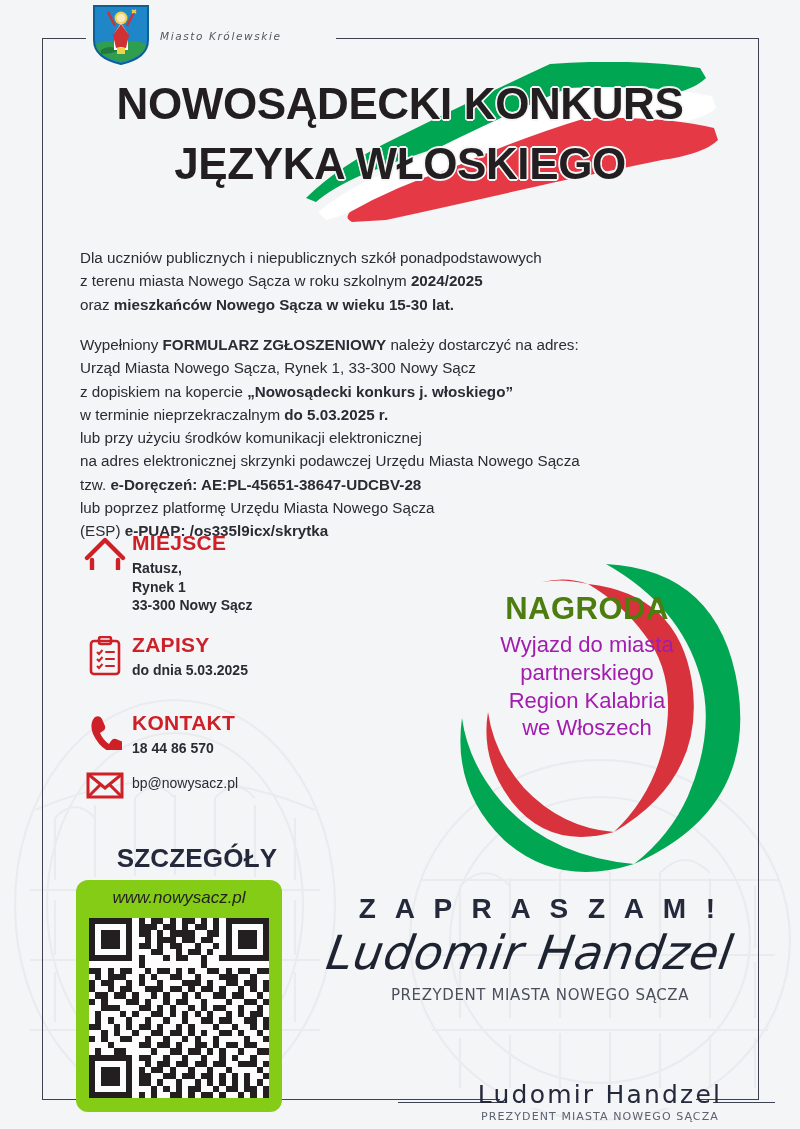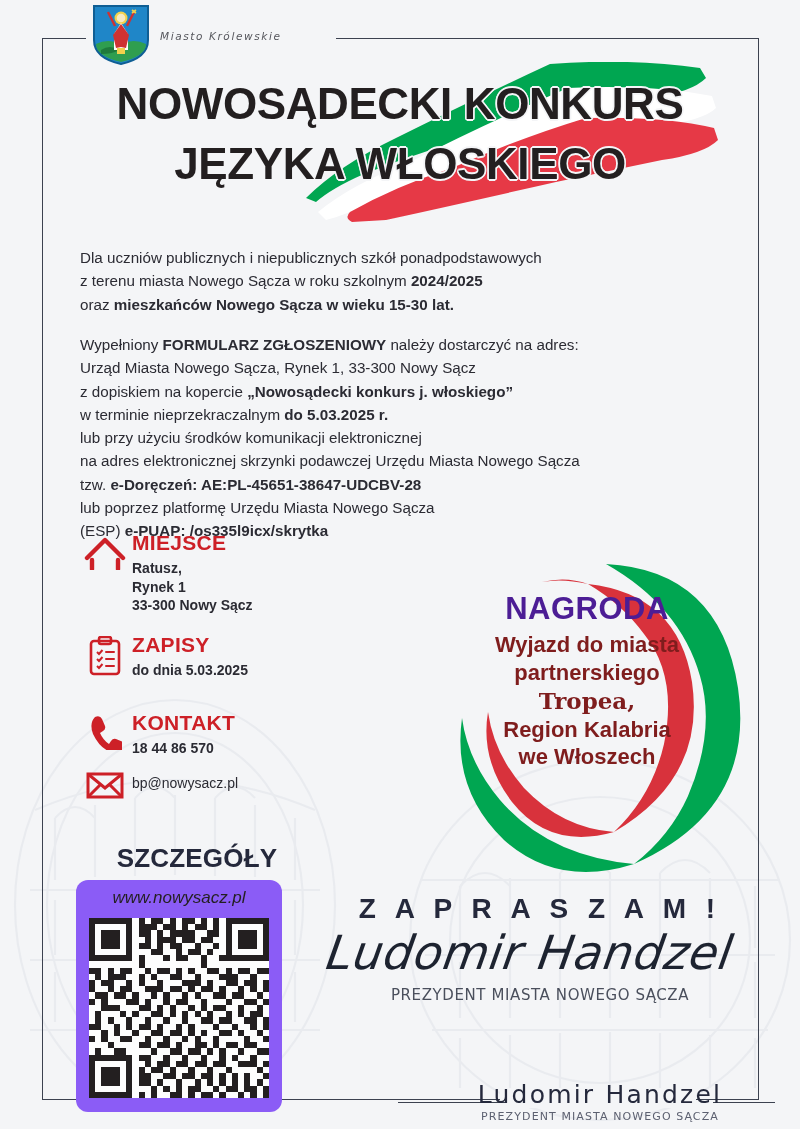--- a/index.html
+++ b/index.html
@@ -82,34 +82,34 @@
   #row-email{top:769px;}
   #row-email .info-text{font-weight:500;font-size:14px;padding-top:5px;}
 
   
   #nagroda{position:absolute;left:438px;top:548px;width:330px;height:345px;}
   #nagroda-ring{position:absolute;left:0;top:0;width:330px;height:345px;}
   #nagroda-text{
     position:absolute;left:24px;top:44px;width:250px;text-align:center;
   }
   #nagroda-title{
-    font-size:31px;font-weight:700;letter-spacing:.5px;color:#4c1d95;line-height:1.1;
+    font-size:31px;font-weight:700;letter-spacing:.5px;color:#4d7c0f;line-height:1.1;
     margin-bottom:5px;
   }
-  .nagroda-line{font-size:22px;font-weight:700;color:#7f1d1d;line-height:1.26;}
+  .nagroda-line{font-size:22px;font-weight:400;color:#a21caf;line-height:1.26;}
   .nagroda-line.serif{font-family:"DejaVu Serif","Liberation Serif",serif;font-size:23px;}
 
   
   #szczegoly-head{
     position:absolute;left:82px;top:843px;width:230px;text-align:center;
     font-size:26px;font-weight:700;color:#25293c;letter-spacing:.2px;
   }
   #qr-card{
     position:absolute;left:76px;top:880px;width:206px;height:232px;
-    background:#8b5cf6;border-radius:12px;
+    background:#84cc16;border-radius:12px;
   }
   #qr-url{
     position:absolute;left:0;top:8px;width:206px;text-align:center;
     font-style:italic;font-size:17px;color:#231f20;
     font-family:"Liberation Sans",sans-serif;
   }
   #qr-code{position:absolute;left:13px;top:38px;width:180px;height:180px;}
 
   
   #zapraszam{
@@ -295,21 +295,20 @@
     <path d="M168 16 Q282 22 300 140 Q318 262 196 316 Q232 288 250 248 Q278 182 262 128 Q242 58 168 16 Z" fill="#00a651"></path>
     <path d="M196 316 Q120 340 66 292 Q14 242 24 170 Q30 214 62 252 Q110 308 196 316 Z" fill="#00a651"></path>
     <path d="M150 36 Q240 46 254 134 Q268 230 176 284 Q214 248 226 196 Q240 128 206 86 Q184 56 150 36 Z" fill="#d8323c"></path>
     <path d="M176 284 Q112 302 74 254 Q42 212 50 164 Q56 206 86 240 Q124 280 176 284 Z" fill="#d8323c"></path>
     <path d="M150 36 Q124 30 104 34 Q128 28 150 36 Z" fill="#d8323c"></path>
   </svg>
   <div id="nagroda-text">
     <div id="nagroda-title">NAGRODA</div>
     <div class="nagroda-line">Wyjazd do miasta</div>
     <div class="nagroda-line">partnerskiego</div>
-    <div class="nagroda-line serif">Tropea,</div>
     <div class="nagroda-line">Region Kalabria</div>
     <div class="nagroda-line">we Włoszech</div>
   </div>
 </div>
 
 <div id="szczegoly-head">SZCZEGÓŁY</div>
 <div id="qr-card">
   <div id="qr-url">www.nowysacz.pl</div>
   <svg id="qr-code" viewBox="0 0 29 29" shape-rendering="crispEdges">
     <rect width="29" height="29" fill="#fdfdfd"></rect>

